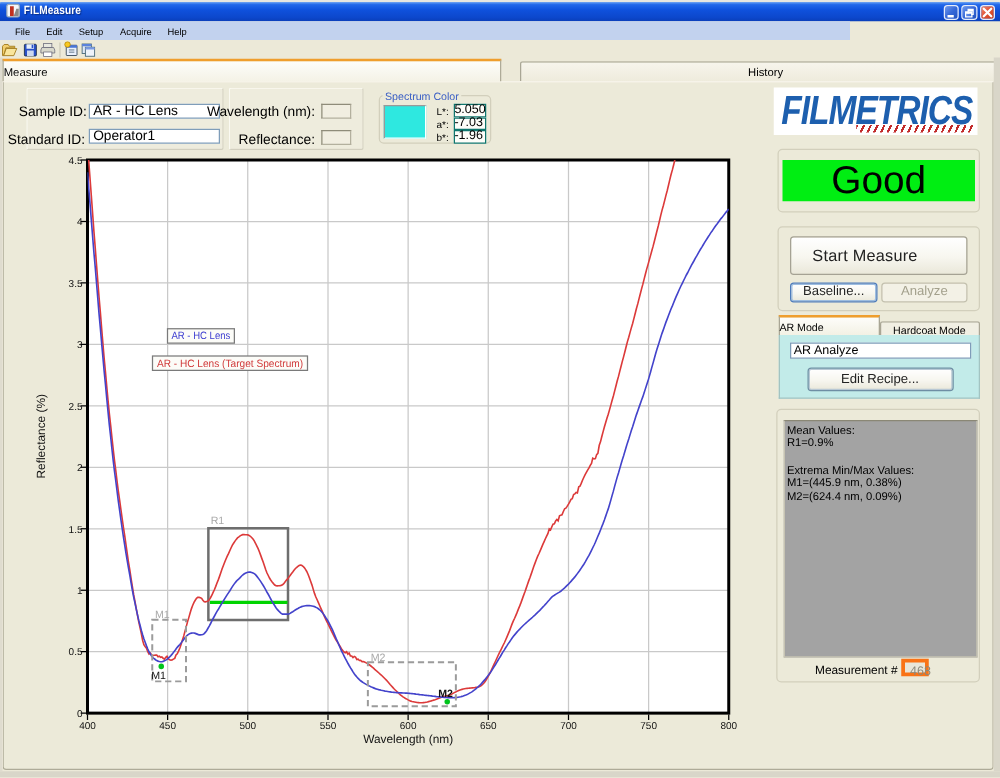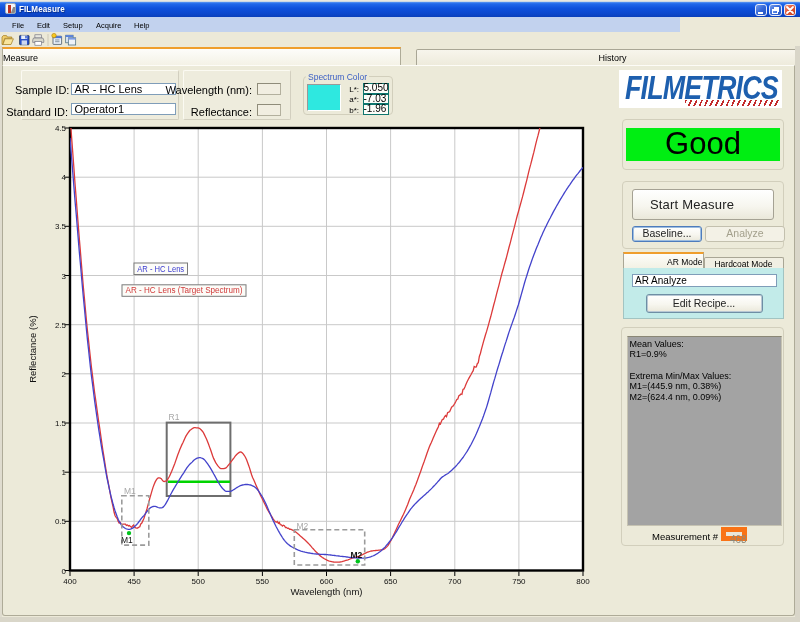--- a/index.html
+++ b/index.html
@@ -201,28 +201,28 @@
 <div class="abs" style="left:619px;top:70px;width:163px;height:37.5px;background:#fff"></div>
 <div class="abs" id="logo" style="left:625px;top:73.5px;width:155px;height:31px;overflow:visible;white-space:nowrap;line-height:28px">
 <span style="display:inline-block;font-size:32.5px;font-weight:bold;font-style:italic;color:#1d5fae;letter-spacing:-1px;transform:scaleX(0.826);transform-origin:0 0">FILMETRICS</span>
 </div>
 <div class="abs" style="left:685px;top:100px;width:94px;height:5.5px;background:repeating-linear-gradient(115deg,#c22a2a 0,#c22a2a 1.7px,transparent 1.7px,transparent 4.9px)"></div>
 <div class="grp" style="left:621.5px;top:118.5px;width:162px;height:51px"></div>
 <div class="abs" style="left:626px;top:127.5px;width:154px;height:33.5px;background:#00ee12;text-align:center"><span style="font-size:31px;color:#000;line-height:32px">Good</span></div>
 <div class="grp" style="left:621.5px;top:180.5px;width:162px;height:68.5px"></div>
 <div class="btn" style="left:632px;top:189px;width:142px;height:31px;font-size:13px;line-height:29px;letter-spacing:.2px;padding-right:22px">Start Measure</div>
 <div class="btn" style="left:632px;top:226px;width:70px;height:15.5px;font-size:10.5px;line-height:13px;border:1px solid #4e7cbc;box-shadow:0 0 0 1px #9dbde0 inset">Baseline...</div>
-<div class="btn" style="left:705px;top:226px;width:80px;height:15.5px;font-size:10.5px;line-height:13px;background:#f3f1e6;border-color:#c3c0ae;color:#a3a08c">Analyze</div>
-<div class="abs" style="left:622.5px;top:252px;width:81px;height:16px;background:linear-gradient(180deg,#fdfdfa,#f3f1e4);border-top:2.5px solid #ef9e2d;border-left:1px solid #a9a695;border-right:1px solid #a9a695;z-index:2;text-align:right">
+<div class="btn" style="left:705px;top:226px;width:69px;height:15.5px;font-size:10.5px;line-height:13px;background:#f3f1e6;border-color:#c3c0ae;color:#a3a08c">Analyze</div>
+<div class="abs" style="left:622.5px;top:252px;width:81px;height:16px;background:linear-gradient(180deg,#fdfdfa,#f3f1e4);border-top:2.5px solid #ef9e2d;border-left:1px solid #a9a695;border-right:1px solid #a9a695;z-index:2;text-align:left">
     <span style="font-size:8.5px;display:block;margin-top:2.5px">AR Mode</span>
   </div>
 <div class="abs" style="left:703.5px;top:256.5px;width:80px;height:12px;background:#f1efe3;border:1px solid #a9a695;border-bottom:none;border-radius:2px 2px 0 0;text-align:center">
     <span style="font-size:8.5px;display:block;margin-top:1px">Hardcoat Mode</span>
   </div>
 <div class="abs" style="left:622.5px;top:268px;width:161px;height:51px;background:#c2ebe9;border:1px solid #a2c4c2;border-top:none"></div>
 <div class="inp" style="left:632px;top:273.5px;width:145px;height:13.5px;line-height:12.5px;font-size:10px;padding-left:2px">AR Analyze</div>
 <div class="btn" style="left:645.5px;top:293.5px;width:117px;height:19.5px;font-size:10.5px;line-height:17.5px;border:1px solid #6e8ea4;box-shadow:0 0 0 1px #b8c8d4 inset">Edit Recipe...</div>
 <div class="grp" style="left:621px;top:327px;width:162.5px;height:219px"></div>
 <div class="abs" style="left:626.5px;top:336px;width:155px;height:190px;background:#a3a3a3;border:1px solid #c6c3b2;border-top-color:#8a8775;font-size:9px;line-height:10.7px;padding:1.5px 0 0 2px;color:#000">Mean Values:<br>R1=0.9%<br><br>Extrema Min/Max Values:<br>M1=(445.9 nm, 0.38%)<br>M2=(624.4 nm, 0.09%)</div>
 <div class="lab" style="left:652px;top:531px;font-size:9.5px">Measurement #</div>
-<div class="abs" style="left:721px;top:526.5px;width:17px;height:14.5px;background:#e9e6d9;border:5px solid #f97316;font-size:10px;color:#8b887a;padding:2px 12px 0 4px">468</div>
+<div class="abs" style="left:721px;top:526.5px;width:17px;height:14.5px;background:#e9e6d9;border:3px solid #f97316;font-size:10px;color:#8b887a;padding:2px 12px 0 4px">468</div>
 <div class="abs botstrip"></div>
 <div class="abs" style="left:794.5px;top:46px;width:5.5px;height:571px;background:#d9d6c9"></div>
 <div class="abs" style="left:0;top:46px;width:2px;height:571px;background:#dfdccf"></div>
 </body></html>

